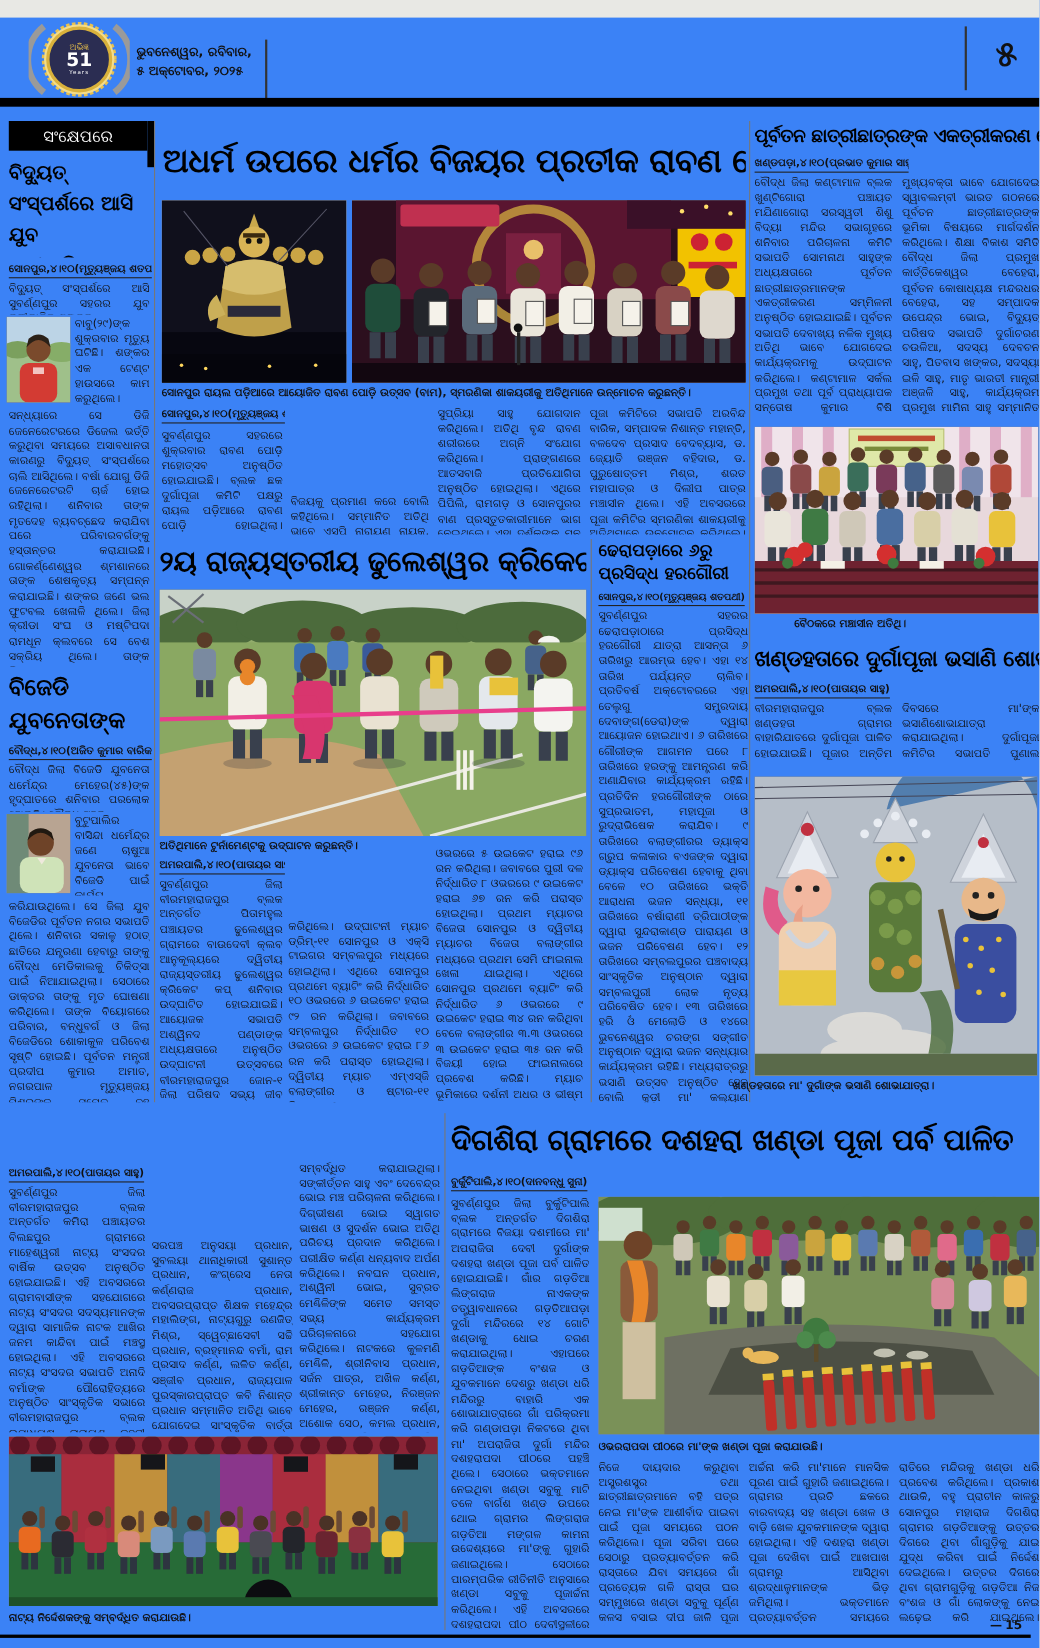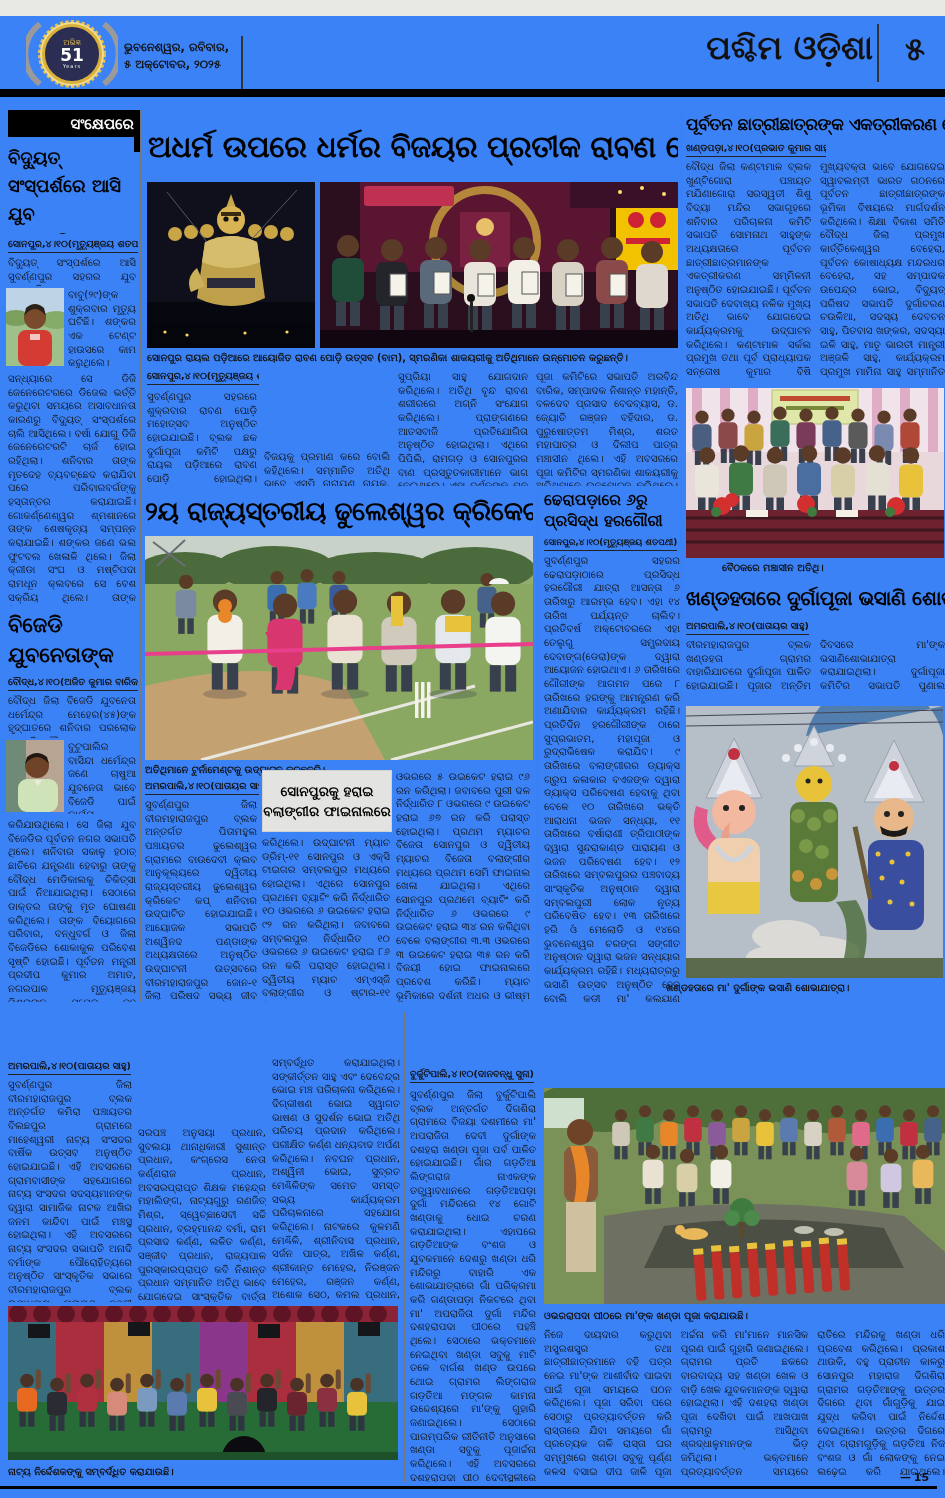--- a/index.html
+++ b/index.html
@@ -70,33 +70,32 @@
         <span class="logo-word">ଅଭିଜ୍ଞ</span>
         <span class="logo-num">51</span>
         <span class="logo-years">Years</span>
       </div>
     </div>
     <div class="abs mast-date" style="left:124px;top:23px;width:112px;">
       <div>ଭୁବନେଶ୍ୱର, ରବିବାର,</div>
       <div>୫ ଅକ୍ଟୋବର, ୨୦୨୫</div>
     </div>
     <div class="abs" style="left:241px;top:20px;width:2px;height:54px;background:#333;"></div>
-    <div class="abs mast-title" style="right:72px;top:12px;">ପଶ୍ଚିମ ଓଡ଼ିଶା</div>
     <div class="abs" style="left:877px;top:8px;width:2px;height:58px;background:#333;"></div>
     <div class="abs mast-page" style="left:893px;top:14px;width:44px;text-align:center;">୫</div>
     <div class="abs hrule" style="left:0;top:73px;width:945px;height:8px;"></div>
   </div>
 
   <div class="abs vrule" style="left:140px;top:94px;height:892px;"></div>
   <div class="abs vrule" style="left:681px;top:94px;height:892px;"></div>
   <div class="abs vrule" style="left:537px;top:474px;height:512px;"></div>
   <div class="abs vrule" style="left:404px;top:996px;height:470px;"></div>
 
   <div class="abs blackbox" style="left:8px;top:94px;width:126px;height:27px;">
-    <span style="font-size:15px;font-weight:700;text-align:right;">ସଂକ୍ଷେପରେ</span>
+    <span style="font-size:15px;font-weight:400;">ସଂକ୍ଷେପରେ</span>
   </div>
   <div class="abs" style="left:134px;top:94px;width:6px;height:42px;background:#000;"></div>
 
   <div class="abs hl" style="left:8px;top:128px;width:130px;height:90px;font-size:18px;line-height:1.55;">ବିଦ୍ୟୁତ୍ ସଂସ୍ପର୍ଶରେ ଆସି ଯୁବ କ୍ରୀଡାବିତ୍‌ଙ୍କ ମୃତ୍ୟୁ</div>
   <div class="abs" style="left:8px;top:222px;width:130px;"><span class="byline">ସୋନପୁର,୪।୧୦(ମୃତ୍ୟୁଞ୍ଜୟ ଶତପଥୀ)</span></div>
   <div class="abs body-txt" style="left:8px;top:240px;width:128px;height:30px;">ବିଦ୍ୟୁତ୍ ସଂସ୍ପର୍ଶରେ ଆସି ସୁବର୍ଣ୍ଣପୁର ସହରର ଯୁବ କ୍ରୀଡାବିତ୍ ଶଙ୍କର</div>
 
   <div class="abs photo" style="left:6px;top:272px;width:58px;height:78px;">
     <svg width="58" height="78" viewBox="0 0 58 78">
       <rect width="58" height="78" fill="#9fc08a"></rect>
@@ -417,24 +416,20 @@
           <ellipse cx="200" cy="158" rx="24" ry="5"></ellipse>
           <ellipse cx="308" cy="158" rx="24" ry="5"></ellipse>
         </g>
     </svg>
   </div>
 
   <div class="abs caption" style="left:145px;top:748px;width:250px;">ଅତିଥିମାନେ ଟୁର୍ନାମେଣ୍ଟକୁ ଉଦ୍‌ଘାଟନ କରୁଛନ୍ତି।</div>
   <div class="abs" style="left:145px;top:764px;width:114px;"><span class="byline">ଅମରପାଲି,୪।୧୦(ପାତାୟର ସାହୁ)</span></div>
   <div class="abs body-txt" style="left:145px;top:782px;width:112px;height:204px;">ସୁବର୍ଣ୍ଣପୁର ଜିଲା ବୀରମହାରାଜପୁର ବ୍ଲକ ଅନ୍ତର୍ଗତ ପିତାମହୁଲ ପଞ୍ଚାୟତର ଢୁଲେଶ୍ୱର ଗ୍ରାମରେ ବାଉଦେବୀ କ୍ଲବ ଆନୁକୂଲ୍ୟରେ ଦ୍ୱିତୀୟ ରାଜ୍ୟସ୍ତରୀୟ ଢୁଲେଶ୍ୱର କ୍ରିକେଟ କପ୍ ଶନିବାର ଉଦ୍‌ଘାଟିତ ହୋଇଯାଇଛି। ଆୟୋଜକ ସଭାପତି ଅଶ୍ୱିନଦ ପଣ୍ଡାଙ୍କ ଅଧ୍ୟକ୍ଷତାରେ ଅନୁଷ୍ଠିତ ଉଦ୍‌ଘାଟନୀ ଉତ୍ସବରେ ବୀରମହାରାଜପୁର ଜୋନ-୧ ଜିଲା ପରିଷଦ ସଭ୍ୟ ଜୀବ କୁମାର ସାହୁ ମୁଖ୍ୟଅତିଥି ଏବଂ ଗ୍ରାମ୍ୟ ସରପଞ୍ଚ ଆକାଂକ୍ଷିତା ବଦିଆ, ସ୍ୱେଚ୍ଛାସେବୀ ପ୍ରଦୀପ ବଢ଼େଇ, ଆୟୋଜକ ଉପଦେଷ୍ଟା ଲକ୍ଷ୍ମଣ ପଣ୍ଡା ସମ୍ମାନିତ ଅତିଥି ଭାବେ ଯୋଗଦେଇ ଏହାକୁ ଉଦ୍‌ଘାଟନ</div>
 
-  <div class="abs graybox" style="left:262px;top:754px;width:128px;height:60px;">
-    <span style="font-size:13.5px;font-weight:800;">ସୋନପୁରକୁ ହରାଇ</span>
-    <span style="font-size:13.5px;font-weight:800;">ବଲାଙ୍ଗୀର ଫାଇନାଲରେ</span>
-  </div>
   <div class="abs body-txt" style="left:262px;top:820px;width:128px;height:166px;">କରିଥିଲେ। ଉଦ୍‌ଘାଟନୀ ମ୍ୟାଚ ଡ୍ରିମ୍-୧୧ ସୋନପୁର ଓ ଏକ୍ସି ଟାଇଗର ସମ୍ବଲପୁର ମଧ୍ୟରେ ହୋଇଥିଲା। ଏଥିରେ ସୋନପୁର ପ୍ରଥମେ ବ୍ୟାଟିଂ କରି ନିର୍ଦ୍ଧାରିତ ୧୦ ଓଭରରେ ୬ ଉଇକେଟ ହରାଇ ୯୨ ରନ କରିଥିଲା। ଜବାବରେ ସମ୍ବଲପୁର ନିର୍ଦ୍ଧାରିତ ୧୦ ଓଭରରେ ୬ ଉଇକେଟ ହରାଇ ୮୬ ରନ କରି ପରାସ୍ତ ହୋଇଥିଲା। ଦ୍ୱିତୀୟ ମ୍ୟାଚ ଏମ୍‌ଏସ୍‌ଜି ବଲାଙ୍ଗୀର ଓ ଷ୍ଟାର-୧୧ ଦିଜଲା,ପୁରୀ ମଧ୍ୟରେ ହୋଇଥିଲା। ଏଥିରେ ବଲାଙ୍ଗୀର</div>
   <div class="abs body-txt" style="left:396px;top:754px;width:134px;height:232px;">ଓଭରରେ ୫ ଉଇକେଟ ହରାଇ ୯୬ ରନ କରିଥିଲା। ଜବାବରେ ପୁରୀ ଦଳ ନିର୍ଦ୍ଧାରିତ ୮ ଓଭରରେ ୯ ଉଇକେଟ ହରାଇ ୬୭ ରନ କରି ପରାସ୍ତ ହୋଇଥିଲା। ପ୍ରଥମ ମ୍ୟାଚର ବିଜେତା ସୋନପୁର ଓ ଦ୍ୱିତୀୟ ମ୍ୟାଚର ବିଜେତା ବଲାଙ୍ଗୀର ମଧ୍ୟରେ ପ୍ରଥମ ସେମି ଫାଇନାଲ ଖେଳା ଯାଇଥିଲା। ଏଥିରେ ସୋନପୁର ପ୍ରଥମେ ବ୍ୟାଟିଂ କରି ନିର୍ଦ୍ଧାରିତ ୬ ଓଭରରେ ୯ ଉଇକେଟ ହରାଇ ୩୪ ରନ କରିଥିବା ବେଳେ ବଲାଙ୍ଗୀର ୩.୩ ଓଭରରେ ୩ ଉଇକେଟ ହରାଇ ୩୫ ରନ କରି ବିଜୟୀ ହୋଇ ଫାଇନାଲରେ ପ୍ରବେଶ କରିଛି। ମ୍ୟାଚ ଭୂମିକାରେ ଦର୍ଶନୀ ଅଧର ଓ ଭୀଷ୍ମ ଲୋଚନ ବାଘ ଅମ୍ପାୟର, ରୁହିତ ପାତ୍ରୀ ସ୍କୋରିଂ ଏବଂ ପ୍ରେମଚାନ୍ଦ ସାହୁ ଧାରା ବିବରଣୀ ପ୍ରଦାନ କରିଥିଲେ।</div>
 
   <div class="abs hl" style="left:544px;top:474px;width:136px;height:42px;font-size:15.5px;line-height:1.35;">
     <div>ଢେରାପଡ଼ାରେ ୬ରୁ</div>
     <div>ପ୍ରସିଦ୍ଧ ହରଗୌରୀ ଯାତ୍ରା</div>
   </div>
   <div class="abs" style="left:544px;top:520px;width:136px;"><span class="byline" style="font-size:8.8px;">ସୋନପୁର,୪।୧୦(ମୃତ୍ୟୁଞ୍ଜୟ ଶତପଥୀ)</span></div>
   <div class="abs body-txt" style="left:544px;top:538px;width:136px;height:448px;">ସୁବର୍ଣ୍ଣପୁର ସହରର ଢେରାପଡ଼ାଠାରେ ପ୍ରସିଦ୍ଧ ହରଗୌରୀ ଯାତ୍ରା ଆସନ୍ତା ୬ ତାରିଖରୁ ଆରମ୍ଭ ହେବ। ଏହା ୧୪ ତାରିଖ ପର୍ଯ୍ୟନ୍ତ ଚାଲିବ। ପ୍ରତିବର୍ଷ ଅକ୍ଟୋବରରେ ଏହା ତେଲୁଗୁ ସମ୍ପ୍ରଦାୟ ଦେବାଙ୍ଗ(ଡେରା)ଙ୍କ ଦ୍ୱାରା ଆୟୋଜନ ହୋଇଥାଏ। ୬ ତାରିଖରେ ଗୌରୀଙ୍କ ଆଗମନ ପରେ ୮ ତାରିଖରେ ହରଙ୍କୁ ଆମନ୍ତ୍ରଣ କରି ଅଣାଯିବାର କାର୍ଯ୍ୟକ୍ରମ ରହିଛି। ପ୍ରତିଦିନ ହରଗୌରୀଙ୍କ ଠାରେ ସୁପ୍ରଭାତମ, ମହାପୂଜା ଓ ରୁଦ୍ରାଭିଷେକ କରାଯିବ। ୯ ତାରିଖରେ ବଲାଙ୍ଗୀରର ଡ୍ୟାକ୍ସ ଗ୍ରୁପ କଳାକାର ବଏଜଙ୍କ ଦ୍ୱାରା ଡ୍ୟାକ୍ସ ପରିବେଷଣ ହେବାକୁ ଥିବା ବେଳେ ୧୦ ତାରିଖରେ ଭକ୍ତି ଆରାଧନା ଭଜନ ସନ୍ଧ୍ୟା, ୧୧ ତାରିଖରେ ବର୍ଷାରାଣୀ ତ୍ରିପାଠୀଙ୍କ ଦ୍ୱାରା ସୁନ୍ଦରାକାଣ୍ଡ ପାରାୟଣ ଓ ଭଜନ ପରିବେଷଣ ହେବ। ୧୨ ତାରିଖରେ ସମ୍ବଲପୁରର ପଞ୍ଚବାଦ୍ୟ ସାଂସ୍କୃତିକ ଅନୁଷ୍ଠାନ ଦ୍ୱାରା ସମ୍ବଲପୁରୀ ଲୋକ ନୃତ୍ୟ ପରିବେଷିତ ହେବ। ୧୩ ତାରିଖରେ ହରି ଓଁ ମେଲୋଡି ଓ ୧୪ରେ ଭୁବନେଶ୍ୱର ଚରଙ୍ଗ ସଙ୍ଗୀତ ଅନୁଷ୍ଠାନ ଦ୍ୱାରା ଭଜନ ସନ୍ଧ୍ୟାର କାର୍ଯ୍ୟକ୍ରମ ରହିଛି। ମଧ୍ୟରାତ୍ରରୁ ଭସାଣି ଉତ୍ସବ ଅନୁଷ୍ଠିତ ହେବ ବୋଲି କୁଡ଼ୀ ମା' କଲ୍ୟାଣ ମଣ୍ଡପଠାରେ ଆୟୋଜିତ ଏକ ଖବରଦାତା ସମ୍ମିଳନୀରେ ଯାତ୍ରା କମିଟିର ସଭାପତି ସହଦେବ ପାତ୍ର ସୂଚନା ଦେଇଛନ୍ତି। ଏହି ଯାତ୍ରା ୯ ଦିନ ଧରି ଚାଲିବ ବୋଲି ଯାତ୍ରା କମିଟିର ସମ୍ପାଦକ ବି.ସତ୍ୟନାରାୟଣ ରାଓ କହିଛନ୍ତି। ଏହି ସମ୍ମିଳନୀରେ ଯାତ୍ରା କମିଟିର ସଦସ୍ୟମାନେ ଉପସ୍ଥିତ ଥିଲେ।</div>
 
@@ -495,20 +490,21 @@
         <use href="#prsnup" x="274" y="48" width="30" height="96" style="color:#6a2430"></use>
         <use href="#prsnup" x="304" y="44" width="30" height="96" style="color:#8a3040"></use>
         <use href="#prsnup" x="334" y="48" width="30" height="96" style="color:#e8c23a"></use>
       </g>
       <circle cx="236" cy="152" r="22" fill="#0c0c10"></circle>
       <rect y="146" width="390" height="8" fill="#1e5129"></rect>
     </svg>
   </div>
   <div class="abs caption" style="left:8px;top:1450px;width:390px;">ନାଟ୍ୟ ନିର୍ଦ୍ଦେଶକଙ୍କୁ ସମ୍ବର୍ଦ୍ଧିତ କରାଯାଉଛି।</div>
 
+  <div class="abs hl hl-nowrap" style="left:410px;top:998px;width:535px;height:46px;font-size:27px;line-height:46px;">ଦିଗଶିରା ଗ୍ରାମରେ ଦଶହରା ଖଣ୍ଡା ପୂଜା ପର୍ବ ପାଳିତ</div>
   <div class="abs" style="left:410px;top:1052px;width:130px;"><span class="byline">ବୁର୍କୁଟିପାଲି,୪।୧୦(ଦାନବନ୍ଧୁ ସୁନା)</span></div>
   <div class="abs body-txt" style="left:410px;top:1072px;width:126px;height:394px;">ସୁବର୍ଣ୍ଣପୁର ଜିଲା ବୁର୍କୁଟିପାଲି ବ୍ଲକ ଅନ୍ତର୍ଗତ ଦିଗଶିରା ଗ୍ରାମରେ ବିଜୟା ଦଶମୀରେ ମା' ଅପରାଜିତା ଦେବୀ ଦୁର୍ଗାଙ୍କ ଦଶହରା ଖଣ୍ଡା ପୂଜା ପର୍ବ ପାଳିତ ହୋଇଯାଇଛି। ଗାଁର ଗଡ଼ତିଆ ଲିଙ୍ଗରାଜ ନାଏକଙ୍କ ତତ୍ତ୍ୱାବଧାନରେ ଗଡ଼ତିଆପଡ଼ା ଦୁର୍ଗା ମନ୍ଦିରରେ ୧୪ ଗୋଟି ଖଣ୍ଡାକୁ ଧୋଇ ଚରଣ କରାଯାଇଥିଲା। ଏହାପରେ ଗଡ଼ତିଆଙ୍କ ବଂଶଜ ଓ ଯୁବକମାନେ ଦେଶରୁ ଖଣ୍ଡା ଧରି ମନ୍ଦିରରୁ ବାହାରି ଏକ ଶୋଭାଯାତ୍ରାରେ ଗାଁ ପରିକ୍ରମା କରି ଗଣ୍ଡାପଡ଼ା ନିକଟରେ ଥିବା ମା' ଅପରାଜିତା ଦୁର୍ଗା ମନ୍ଦିର ଦଶହରାପଦା ପୀଠରେ ପହଞ୍ଚି ଥିଲେ। ସେଠାରେ ଭକ୍ତମାନେ ନେଇଥିବା ଖଣ୍ଡା ସବୁକୁ ମାଟି ତଳେ ବାର୍ଗଶ ଖଣ୍ଡ ଉପରେ ଥୋଇ ଗ୍ରାମର ଲିଙ୍ଗରାଜ ଗଡ଼ତିଆ ମଙ୍ଗଳ କାମନା ଉଦ୍ଦେଶ୍ୟରେ ମା'ଙ୍କୁ ଗୁହାରି ଜଣାଇଥିଲେ। ସେଠାରେ ପାରମ୍ପରିକ ରୀତିନୀତି ଅନୁସାରେ ଖଣ୍ଡା ସବୁକୁ ପୂଜାର୍ଚ୍ଚନା କରିଥିଲେ। ଏହି ଅବସରରେ ଦଶହରାପଦା ପୀଠ ଦେବୀସ୍ଥଳୀରେ ମା'ଙ୍କ ଉକ୍ତି, ଘଣ୍ଟ, ଶଙ୍ଖ, ହୁଳହୁଳି, ବାଦ୍ୟ ସହ ପୂଜାମଣ୍ଡପ ପ୍ରକମ୍ପିତ ହୋଇ ଉଠିଥିଲା। ସେଠାରେ ଭକ୍ତ ହୋଇ ଦୁର୍ଗାଙ୍କୁ ଦର୍ଶନ କରି ନିଜର ମାନସିକ ଜଣାଇଥିଲେ ଓ</div>
 
   <div class="abs photo" style="left:544px;top:1072px;width:401px;height:216px;">
     <svg width="401" height="216" viewBox="0 0 401 216">
       <rect width="401" height="216" fill="#7a9158"></rect>
       <g fill="#4e6e3a">
           <ellipse cx="60" cy="18" rx="70" ry="26"></ellipse>
           <ellipse cx="180" cy="14" rx="80" ry="26"></ellipse>
           <ellipse cx="300" cy="18" rx="80" ry="28"></ellipse>

